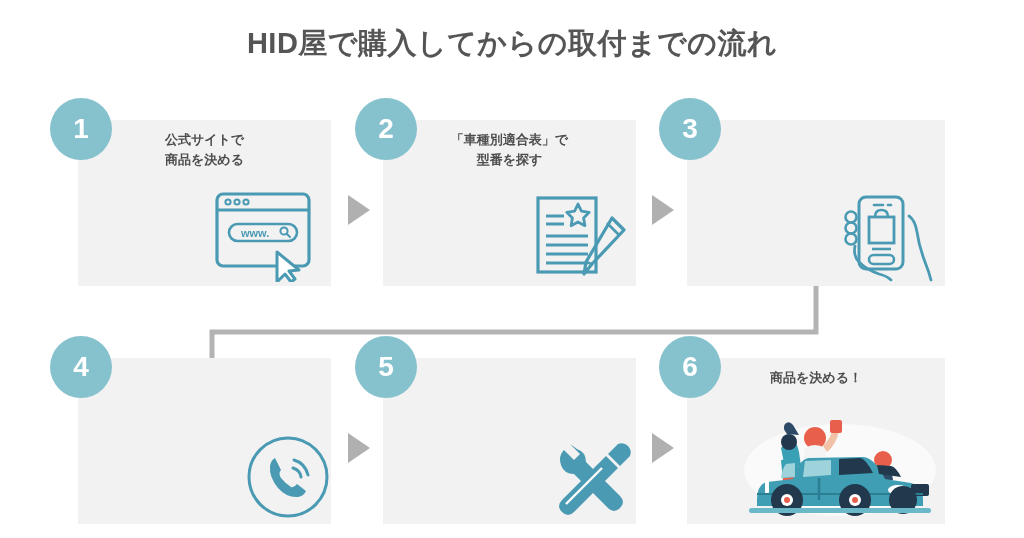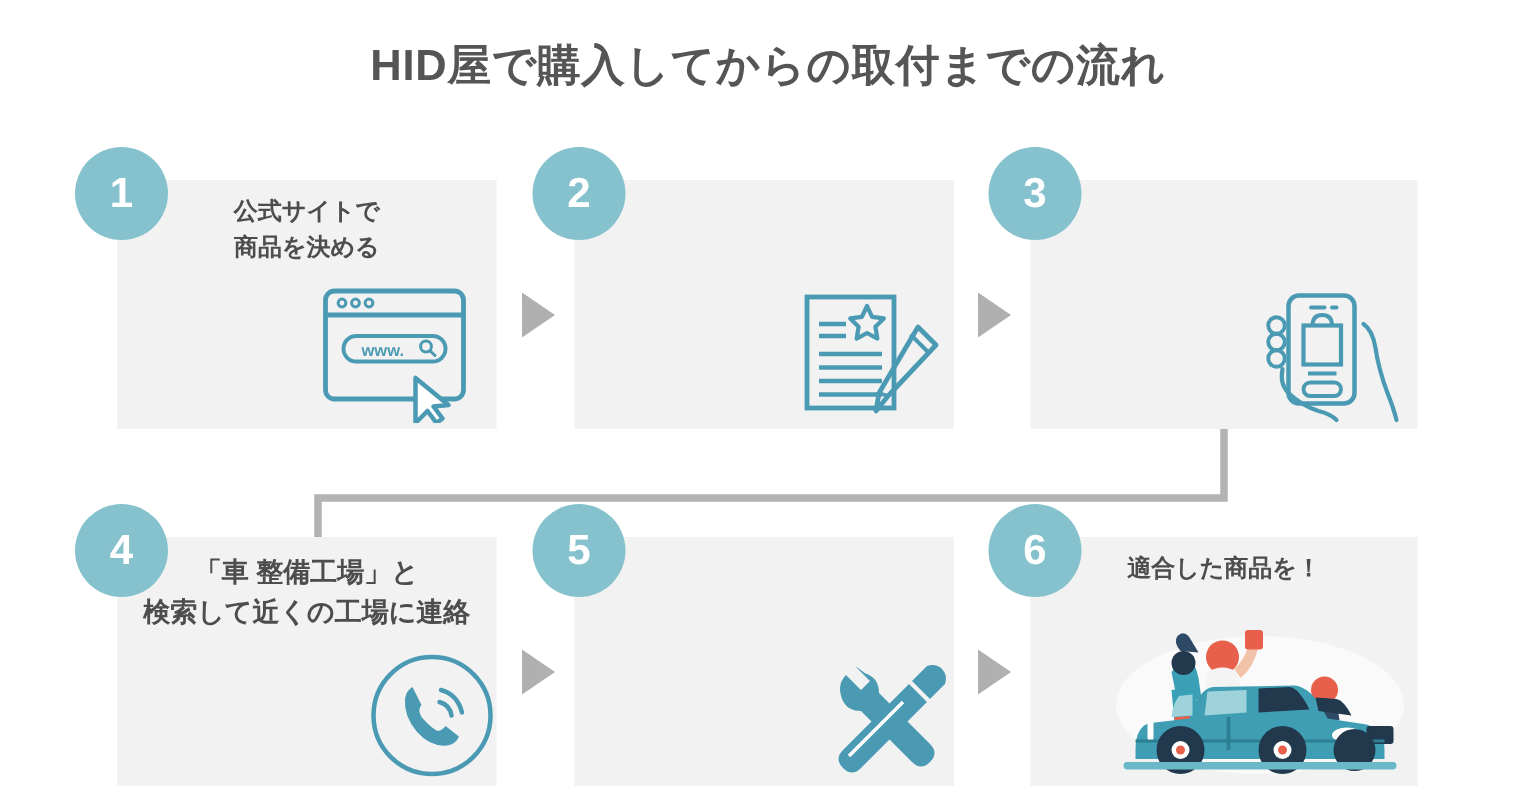--- a/index.html
+++ b/index.html
@@ -66,21 +66,21 @@
     line-height: 1;
     z-index: 5;
   }
 
   .step-label {
     position: absolute;
     top: 10px;
     left: 0;
     width: 100%;
     text-align: center;
-    font-size: 16px;
+    font-size: 13px;
     font-weight: bold;
     line-height: 1.5;
     color: #4d4d4d;
     white-space: pre-line;
   }
   .col-1.wide-label .step-label,
   .step-label.wide {
     font-size: 18px;
   }
 
@@ -144,20 +144,22 @@
         <line x1="79.6" y1="43.8" x2="83" y2="47" stroke="#4b9ab4" stroke-width="2" stroke-linecap="round"></line>
         <path d="M70 62 L70 92 L78 84 L84 92 L88 89 L82 81 L92 80 Z" fill="#ffffff" stroke="#4b9ab4" stroke-width="3" stroke-linejoin="round"></path>
       </svg>
     </div>
   </div>
 
   <div class="arrow" id="arrow-1-2"></div>
 
   <div class="step-card col-2">
     <div class="step-badge">2</div>
+    <div class="step-label">「車種別適合表」で
+型番を探す</div>
     <div class="step-icon">
       <svg class="icon-svg" width="110" height="88" viewBox="0 0 110 88">
         <rect x="12" y="4" width="58" height="74" fill="none" stroke="#4b9ab4" stroke-width="3.2"></rect>
         <line x1="20" y1="22" x2="38" y2="22" stroke="#4b9ab4" stroke-width="3"></line>
         <line x1="20" y1="30" x2="38" y2="30" stroke="#4b9ab4" stroke-width="3"></line>
         <path d="M52 10 L55.4 17.2 L63.2 18.3 L57.6 23.9 L58.9 31.7 L52 28 L45.1 31.7 L46.4 23.9 L40.8 18.3 L48.6 17.2 Z" fill="none" stroke="#4b9ab4" stroke-width="2.8" stroke-linejoin="round"></path>
         <line x1="20" y1="42" x2="62" y2="42" stroke="#4b9ab4" stroke-width="3"></line>
         <line x1="20" y1="51" x2="62" y2="51" stroke="#4b9ab4" stroke-width="3"></line>
         <line x1="20" y1="60" x2="62" y2="60" stroke="#4b9ab4" stroke-width="3"></line>
         <line x1="20" y1="69" x2="62" y2="69" stroke="#4b9ab4" stroke-width="3"></line>
@@ -192,22 +194,20 @@
 </div>
 
 <svg id="connector" viewBox="0 0 616 78">
   <path d="M610 0 L610 46 L6 46 L6 78" fill="none" stroke="#b3b3b3" stroke-width="5"></path>
 </svg>
 
 <div class="flow-row" id="flow-row-2">
 
   <div class="step-card col-1">
     <div class="step-badge">4</div>
-    <div class="step-label wide">「車 整備工場」と
-検索して近くの工場に連絡</div>
     <div class="step-icon">
       <svg class="icon-svg" width="86" height="86" viewBox="0 0 86 86">
         <circle cx="43" cy="43" r="39" fill="none" stroke="#4b9ab4" stroke-width="3"></circle>
         <path d="M30 24 Q26 26 25 32 Q24 43 33 54 Q42 64 53 63 Q59 62 61 57 L52 50 Q49 54 46 53 Q41 50 36 44 Q33 39 36 36 Z" fill="#4b9ab4"></path>
         <path d="M49 26 Q60 29 63 41" fill="none" stroke="#4b9ab4" stroke-width="3" stroke-linecap="round"></path>
         <path d="M48 34 Q55 36 56 43" fill="none" stroke="#4b9ab4" stroke-width="3" stroke-linecap="round"></path>
       </svg>
     </div>
   </div>
 
@@ -226,21 +226,21 @@
         </g>
         <path d="M14 64 L50 28" stroke="#ffffff" stroke-width="2.4" fill="none"></path>
       </svg>
     </div>
   </div>
 
   <div class="arrow" id="arrow-5-6"></div>
 
   <div class="step-card col-3">
     <div class="step-badge">6</div>
-    <div class="step-label">適合した商品を！</div>
+    <div class="step-label">商品を決める！</div>
     <div class="step-icon">
       <svg class="icon-svg" width="210" height="112" viewBox="0 0 210 112">
 
         <ellipse cx="105" cy="62" rx="96" ry="46" fill="#fafafa"></ellipse>
 
         <path d="M52 26 q-5 -6 -2 -10 q4 -4 8 1 l6 10" fill="#2e4a66"></path>
         <path d="M56 28 q6 6 8 16 l2 14 -16 2 -4 -20 z" fill="#3aa0b5"></path>
         <circle cx="54" cy="34" r="8" fill="#21384d"></circle>
         <path d="M46 52 l16 -2 2 22 -16 2 z" fill="#3aa0b5"></path>
         <path d="M48 70 l16 -1 1 14 -16 1 z" fill="#e8604c"></path>

